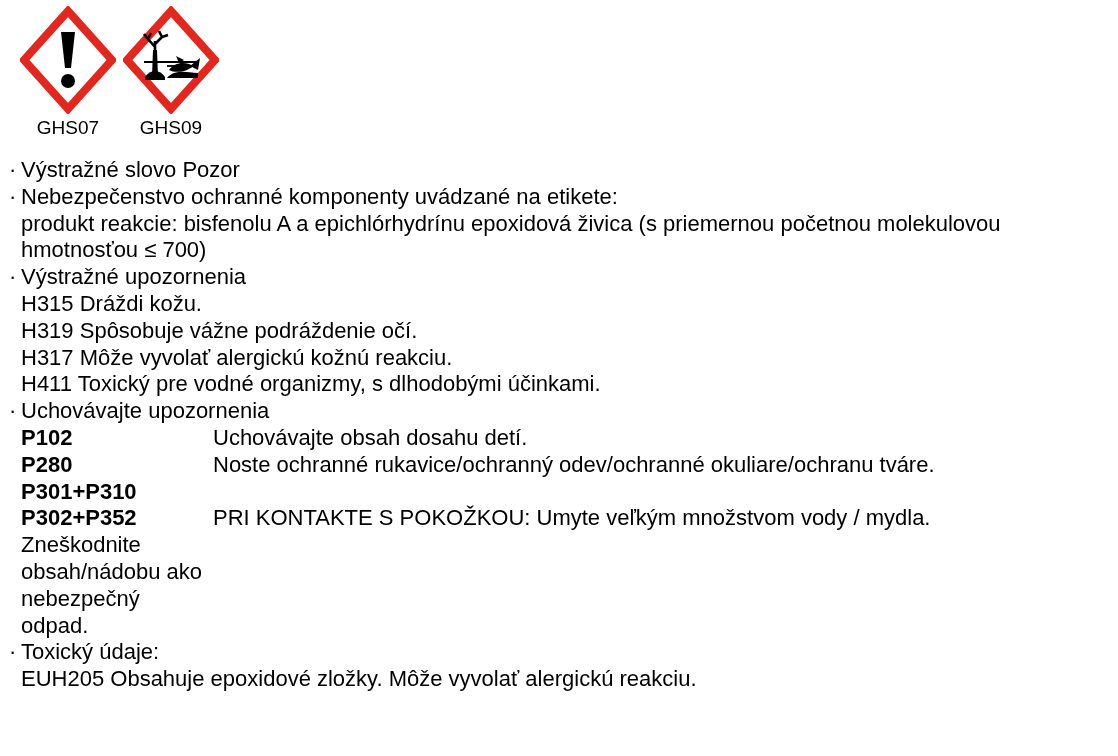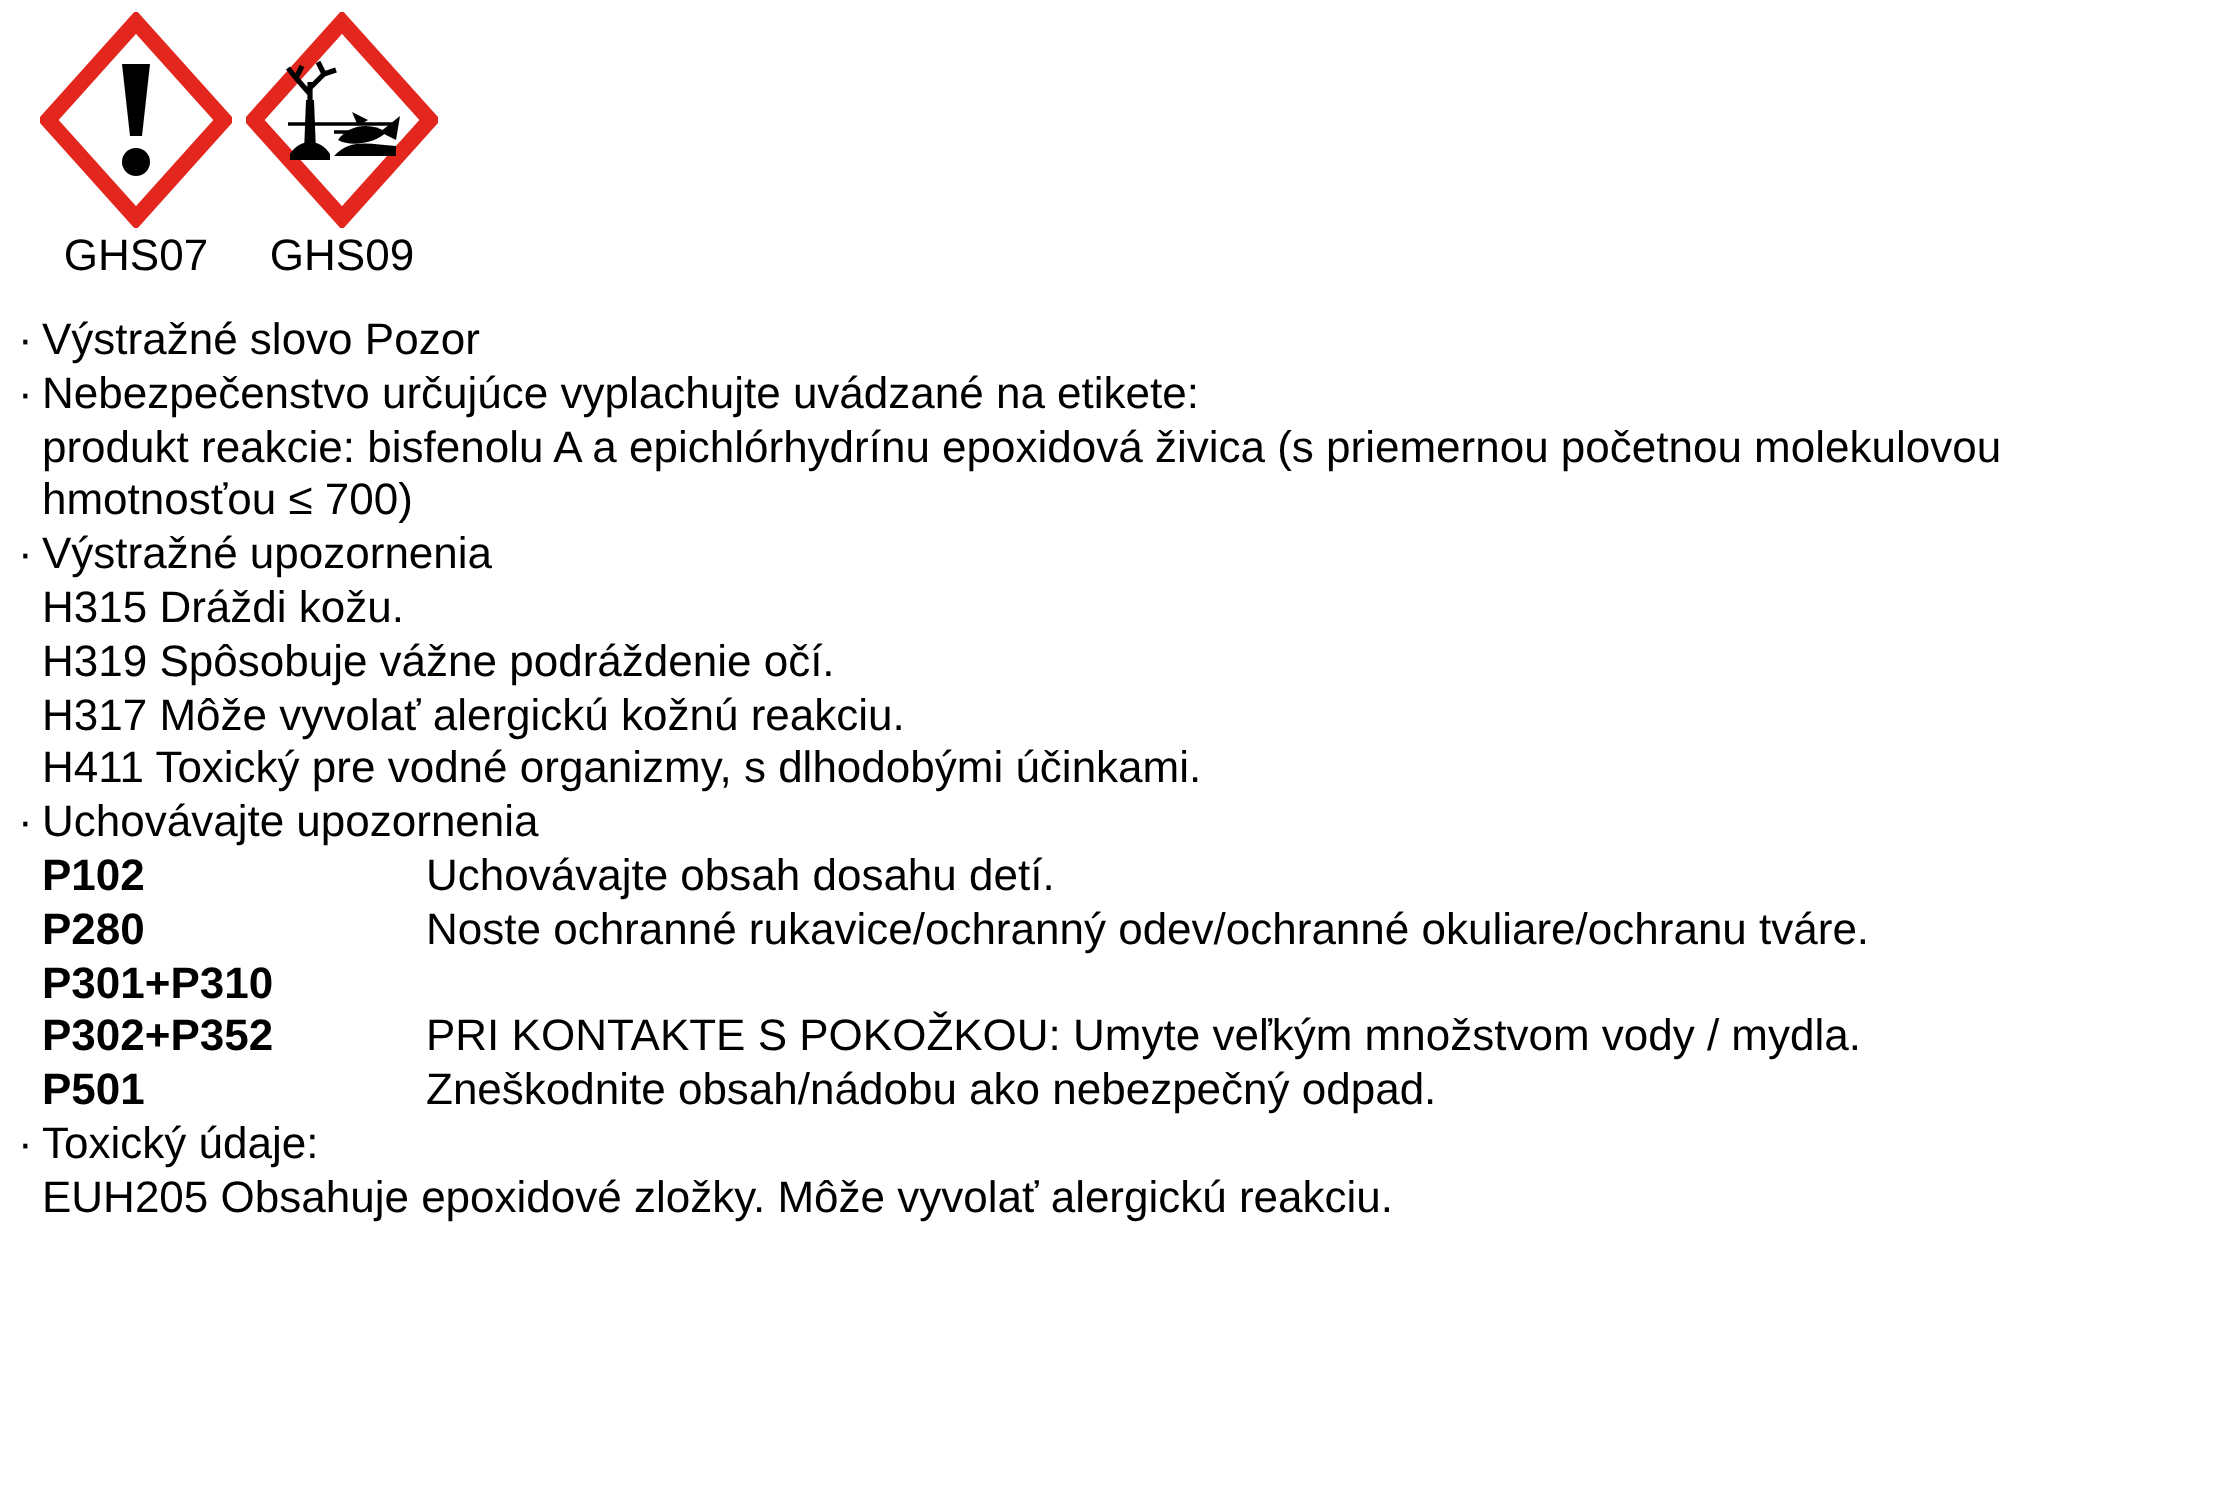--- a/index.html
+++ b/index.html
@@ -13,21 +13,21 @@
     font-size: 22px;
     line-height: 26.8px;
     overflow: hidden;
   }
   .page { padding: 6px 12px 0 8px; width: 1118px; height: 756px; }
 
   
   .picto-row { display: flex; gap: 7px; margin-left: 12px; }
   .picto { display: flex; flex-direction: column; align-items: center; width: 96px; margin: 0; }
   .picto svg { width: 96px; height: 108px; display: block; }
-  .picto-code { font-size: 22px; line-height: 25px; margin-top: 1px; text-align: center; }
+  .picto-code { font-size: 19px; line-height: 25px; margin-top: 1px; text-align: center; }
 
   
   .textblock { margin-top: 17px; }
   p.line { margin: 0; position: relative; padding-left: 13px; }
   .bullet { position: absolute; left: 1px; top: 0; }
   .sec-gap { margin-top: 17px; }
   strong { font-weight: normal; }
 
   
   .prow { display: grid; grid-template-columns: 192px 1fr; padding-left: 13px; }
@@ -72,21 +72,21 @@
   <div class="textblock">
 
     <p class="line">
       <span class="bullet">·</span>
       <strong>Výstražné slovo</strong>
       <span>Pozor</span>
     </p>
 
     <p class="line sec-gap">
       <span class="bullet">·</span>
-      <strong>Nebezpečenstvo určujúce vyplachujte uvádzané na etikete:</strong>
+      <strong>Nebezpečenstvo ochranné komponenty uvádzané na etikete:</strong>
     </p>
     <p class="line">produkt reakcie: bisfenolu A a epichlórhydrínu epoxidová živica (s priemernou početnou molekulovou</p>
     <p class="line">hmotnosťou ≤ 700)</p>
 
     <p class="line">
       <span class="bullet">·</span>
       <strong>Výstražné upozornenia</strong>
     </p>
     <p class="line">
       <span>H315</span>
@@ -118,21 +118,20 @@
       <span class="ptext">Noste ochranné rukavice/ochranný odev/ochranné okuliare/ochranu tváre.</span>
     </div>
     <div class="prow">
       <span class="pcode">P301+P310</span>
     </div>
     <div class="prow">
       <span class="pcode">P302+P352</span>
       <span class="ptext">PRI KONTAKTE S POKOŽKOU: Umyte veľkým množstvom vody / mydla.</span>
     </div>
     <div class="prow">
-      <span class="pcode">P501</span>
       <span class="ptext">Zneškodnite obsah/nádobu ako nebezpečný odpad.</span>
     </div>
 
     <p class="line">
       <span class="bullet">·</span>
       <strong>Toxický údaje:</strong>
     </p>
     <p class="line">
       <span>EUH205</span>
       <span>Obsahuje epoxidové zložky. Môže vyvolať alergickú reakciu.</span>

